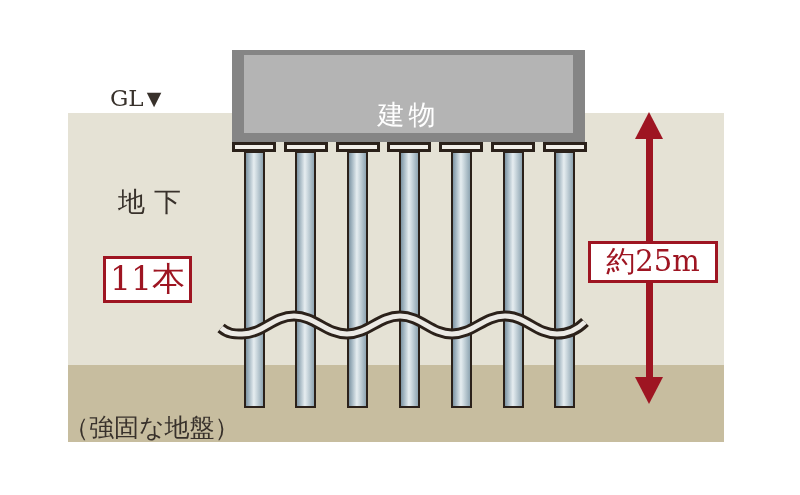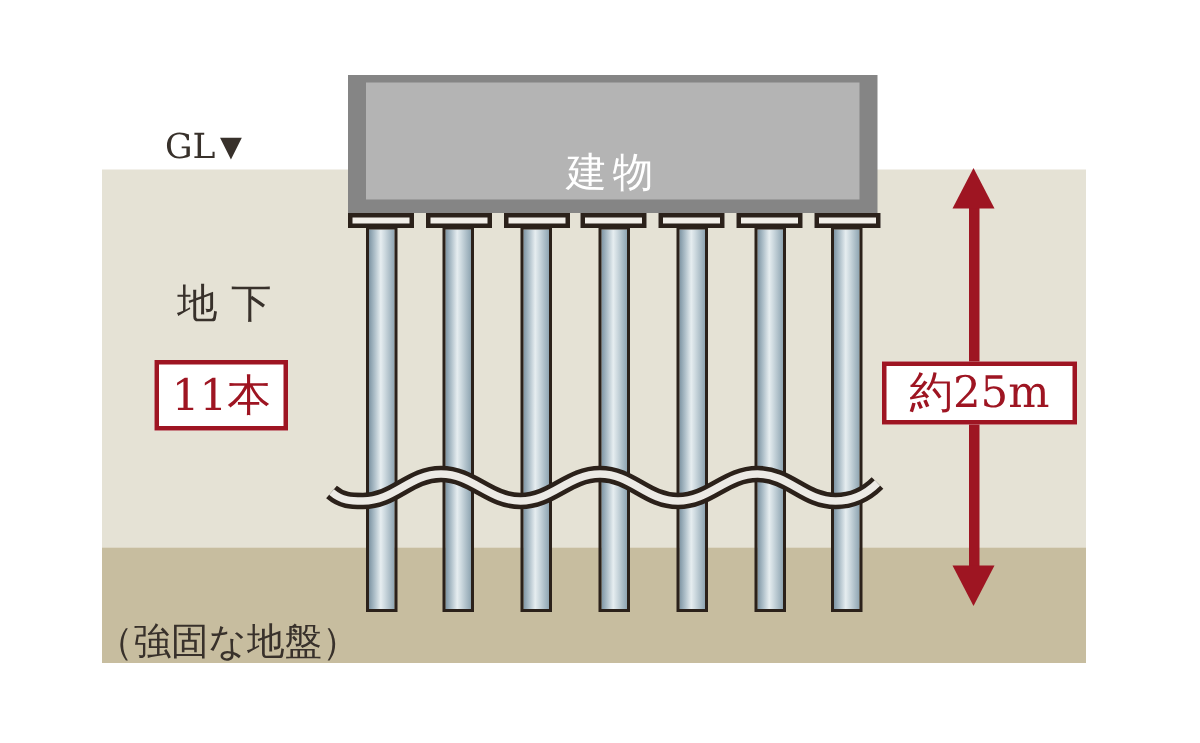--- a/index.html
+++ b/index.html
@@ -48,21 +48,21 @@
 
   
   .arrow-shaft{left:646px;top:130px;width:7px;height:250px;background:var(--accent-red);}
   .arrow-head{width:0;height:0;border-left:14px solid transparent;border-right:14px solid transparent;}
   .arrow-head.up{left:635px;top:112px;border-bottom:27px solid var(--accent-red);}
   .arrow-head.down{left:635px;top:377px;border-top:27px solid var(--accent-red);}
 
   
   .label-box{box-sizing:border-box;background:#ffffff;border:3px solid var(--accent-red);
     color:var(--accent-red);display:flex;align-items:center;justify-content:center;}
-  .count-box{left:103px;top:240px;width:89px;height:47px;font-size:29px;}
+  .count-box{left:103px;top:256px;width:89px;height:47px;font-size:33px;}
   .depth-box{left:588px;top:241px;width:130px;height:42px;font-size:29px;z-index:5;}
   .underground-label{left:118px;top:184px;font-size:27px;letter-spacing:9px;color:var(--text-dark);text-align:center;}
   .support-label{left:64px;top:369px;color:var(--text-dark);font-size:25px;line-height:33px;}
   .support-label .line1{display:block;padding-left:14px;}
   .support-label .line2{display:block;margin-top:42px;}
 </style>
 </head>
 <body>
 
 <div class="stage">

